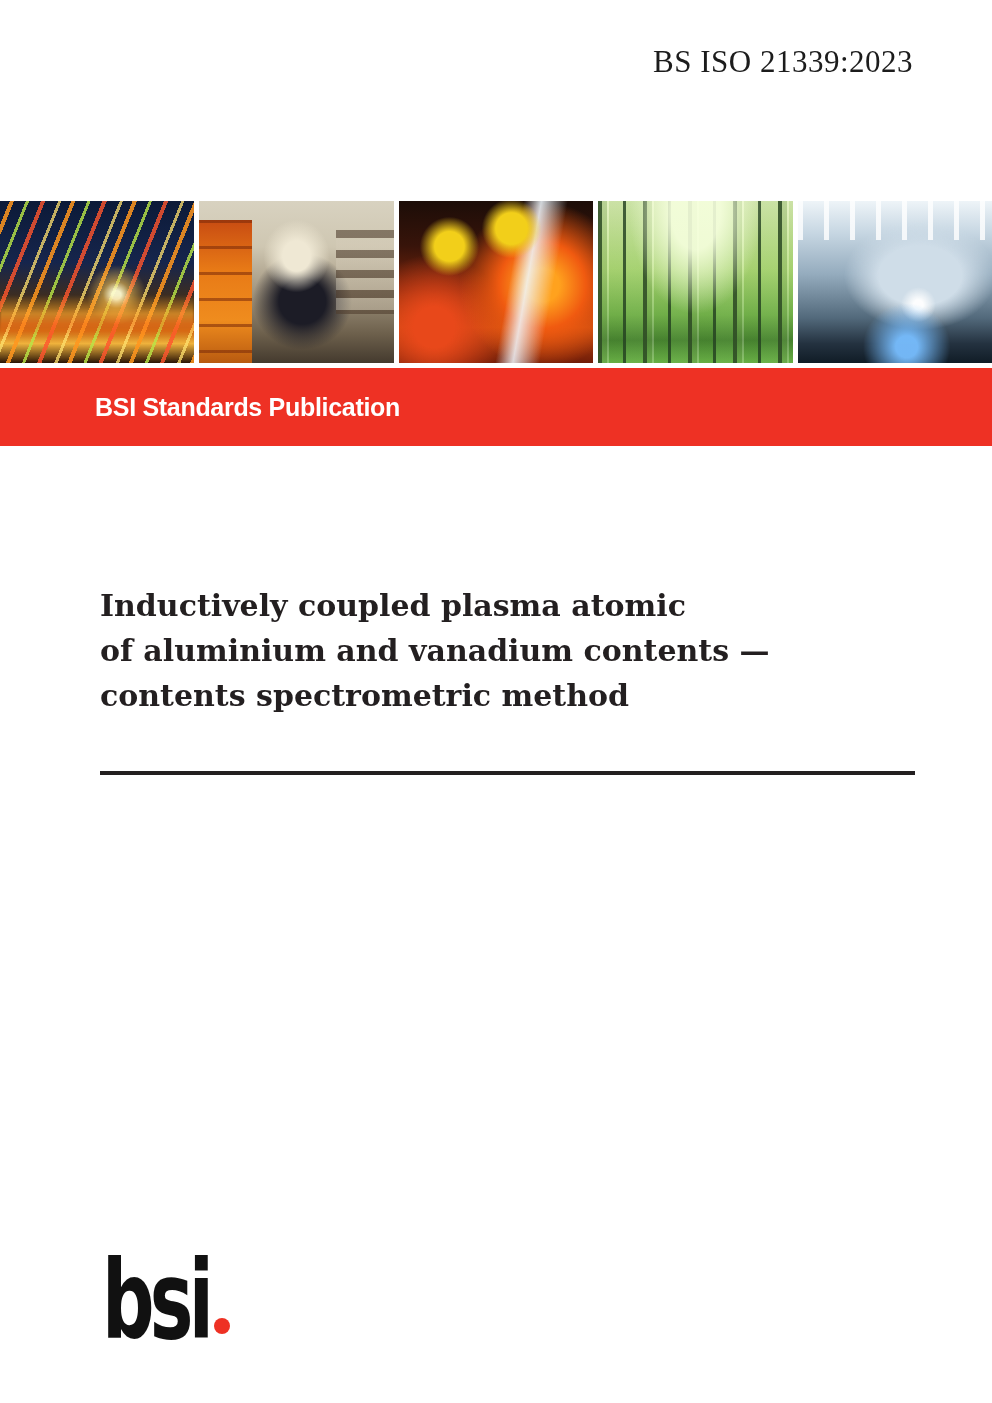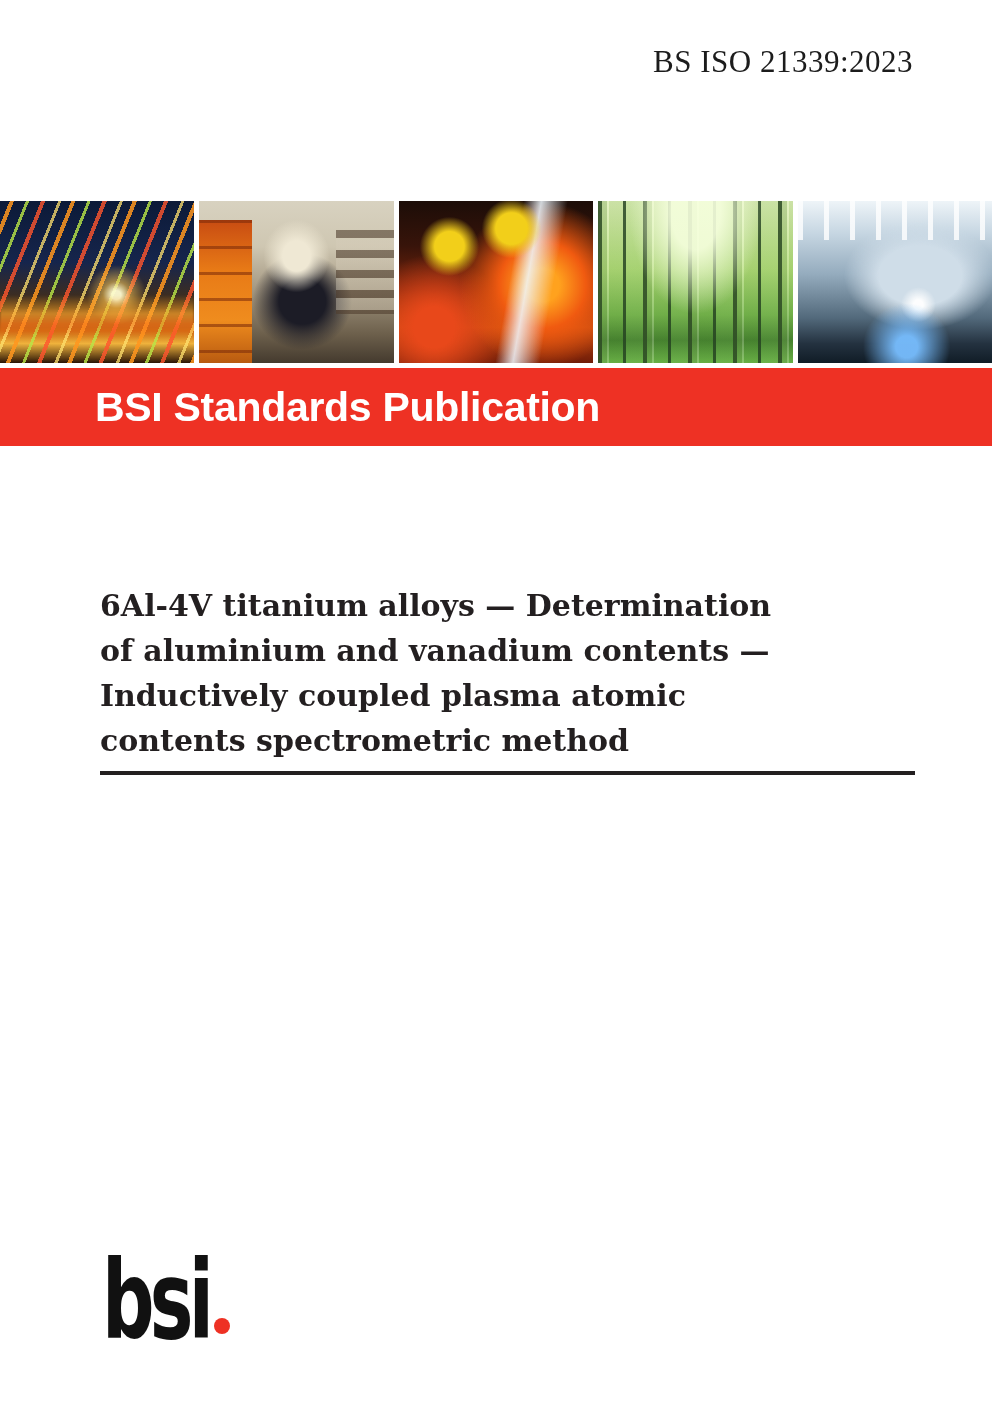--- a/index.html
+++ b/index.html
@@ -110,21 +110,21 @@
     position:absolute;left:0;top:368px;
     width:992px;height:78px;
     background:var(--brand-red);
     display:flex;align-items:center;
   }
   .red-band-label{
     padding-left:95px;
     color:#ffffff;
     font-family:"Liberation Sans",sans-serif;
     font-weight:700;
-    font-size:41px;
+    font-size:25px;
     letter-spacing:-0.3px;
     white-space:nowrap;
   }
 
   
   .title-block{
     position:absolute;left:100px;top:583px;width:800px;
     font-family:"DejaVu Serif","Liberation Serif",serif;
     font-weight:700;
     font-size:30px;line-height:45px;
@@ -167,23 +167,22 @@
     <div class="photo photo-fire" title="Firefighters in yellow helmets spraying water against flames"></div>
     <div class="photo photo-forest" title="Tall green forest trees in sunlight"></div>
     <div class="photo photo-cars" title="Silver cars on a factory assembly line"></div>
   </div>
 
   <div class="red-band">
     <span class="red-band-label">BSI Standards Publication</span>
   </div>
 
   <div class="title-block">
-    <div>6Al-4V titanium alloys — Determination</div>
+    <div>Inductively coupled plasma atomic</div>
     <div>of aluminium and vanadium contents —</div>
-    <div>Inductively coupled plasma atomic</div>
     <div>contents spectrometric method</div>
   </div>
 
   <div class="title-rule"></div>
 
   <div class="bsi-logo">
     <span class="bsi-logo-text">bsi</span>
     <span class="bsi-logo-dot"></span>
   </div>
 

